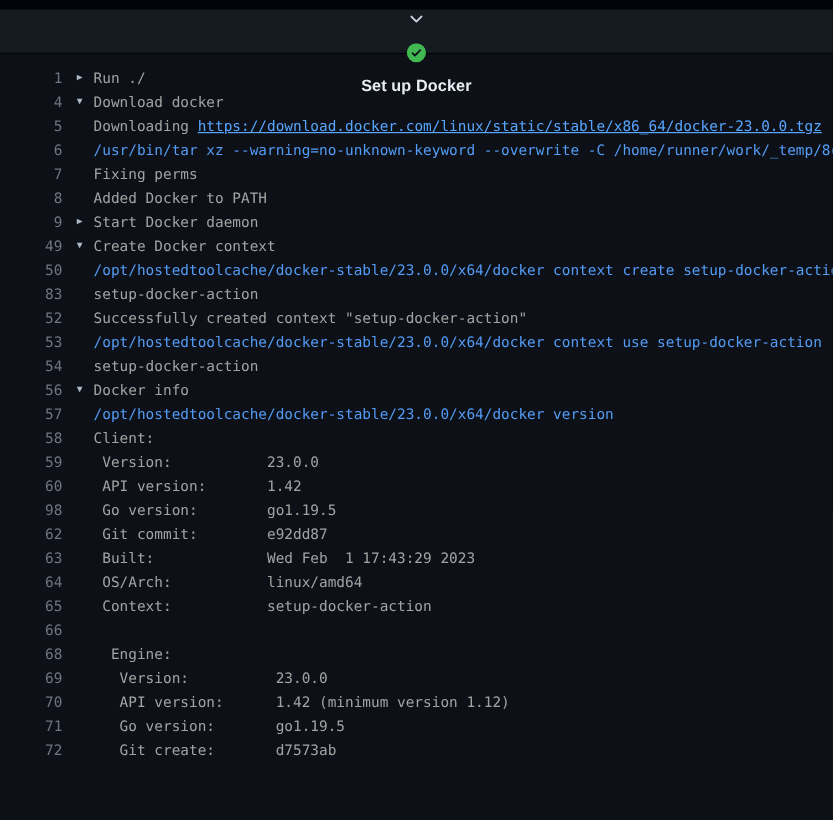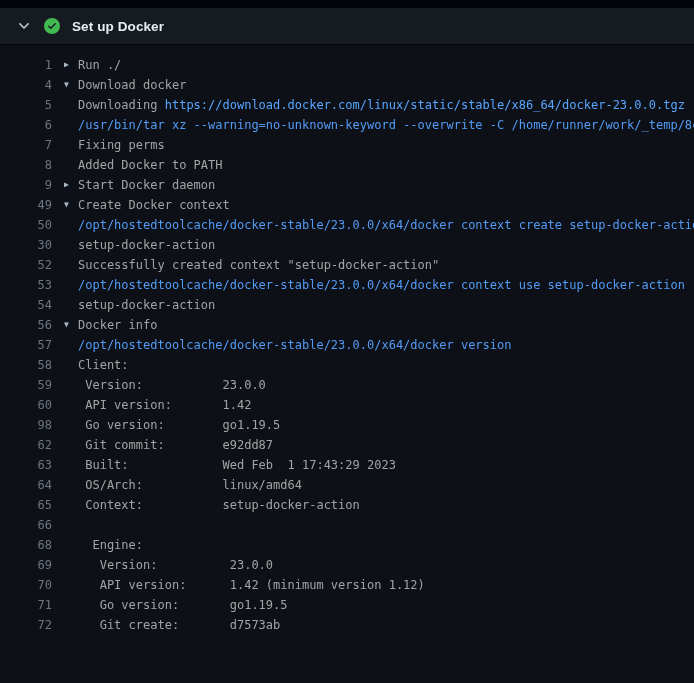--- a/index.html
+++ b/index.html
@@ -11,20 +11,21 @@
   .step-header {
     margin-top: 8px;
     height: 37px;
     background: #161b22;
     display: flex;
     align-items: center;
     padding: 0 16px;
     gap: 12px;
     cursor: pointer;
     border-bottom: 1px solid #010409;
+    flex-direction: column;
   }
   .chev {
     width: 16px; height: 16px;
     display: flex; align-items: center; justify-content: center;
     flex: none;
   }
   .status {
     width: 16px; height: 16px;
     flex: none;
     display: flex; align-items: center; justify-content: center;
@@ -63,21 +64,21 @@
     flex: none;
     color: #adbac7;
     font-size: 8px;
     line-height: 20px;
     text-align: left;
     cursor: pointer;
   }
   .content { color: #c9d1d9; flex: none; }
   .p-plain { color: #a3a3a3; }
   .p-cmd { color: #539bf5; }
-  .p-link { color: #58a6ff; cursor: pointer; }
+  .p-link { color: #58a6ff; text-decoration: underline; cursor: pointer; }
 </style>
 </head>
 <body>
 
 <div class="step-header">
   <span class="chev">
     <svg width="16" height="16" viewBox="0 0 16 16" aria-hidden="true">
       <path fill="#c9d1d9" d="M12.78 5.22a.75.75 0 0 1 0 1.06l-4.25 4.25a.75.75 0 0 1-1.06 0L3.22 6.28a.75.75 0 0 1 1.06-1.06L8 8.94l3.72-3.72a.75.75 0 0 1 1.06 0Z"></path>
     </svg>
   </span>
@@ -93,21 +94,21 @@
   <div>
       <div class="log-row"><span class="num">1</span><span class="arrow">▶</span><span class="content"><span class="p-plain">Run ./</span></span></div>
       <div class="log-row"><span class="num">4</span><span class="arrow">▼</span><span class="content"><span class="p-plain">Download docker</span></span></div>
       <div class="log-row"><span class="num">5</span><span class="arrow"></span><span class="content"><span class="p-plain">Downloading </span><span class="p-link">https://download.docker.com/linux/static/stable/x86_64/docker-23.0.0.tgz</span></span></div>
       <div class="log-row"><span class="num">6</span><span class="arrow"></span><span class="content"><span class="p-cmd">/usr/bin/tar xz --warning=no-unknown-keyword --overwrite -C /home/runner/work/_temp/8c93</span></span></div>
       <div class="log-row"><span class="num">7</span><span class="arrow"></span><span class="content"><span class="p-plain">Fixing perms</span></span></div>
       <div class="log-row"><span class="num">8</span><span class="arrow"></span><span class="content"><span class="p-plain">Added Docker to PATH</span></span></div>
       <div class="log-row"><span class="num">9</span><span class="arrow">▶</span><span class="content"><span class="p-plain">Start Docker daemon</span></span></div>
       <div class="log-row"><span class="num">49</span><span class="arrow">▼</span><span class="content"><span class="p-plain">Create Docker context</span></span></div>
       <div class="log-row"><span class="num">50</span><span class="arrow"></span><span class="content"><span class="p-cmd">/opt/hostedtoolcache/docker-stable/23.0.0/x64/docker context create setup-docker-action</span></span></div>
-      <div class="log-row"><span class="num">30</span><span class="arrow"></span><span class="content"><span class="p-plain">setup-docker-action</span></span></div>
+      <div class="log-row"><span class="num">83</span><span class="arrow"></span><span class="content"><span class="p-plain">setup-docker-action</span></span></div>
       <div class="log-row"><span class="num">52</span><span class="arrow"></span><span class="content"><span class="p-plain">Successfully created context "setup-docker-action"</span></span></div>
       <div class="log-row"><span class="num">53</span><span class="arrow"></span><span class="content"><span class="p-cmd">/opt/hostedtoolcache/docker-stable/23.0.0/x64/docker context use setup-docker-action</span></span></div>
       <div class="log-row"><span class="num">54</span><span class="arrow"></span><span class="content"><span class="p-plain">setup-docker-action</span></span></div>
       <div class="log-row"><span class="num">56</span><span class="arrow">▼</span><span class="content"><span class="p-plain">Docker info</span></span></div>
       <div class="log-row"><span class="num">57</span><span class="arrow"></span><span class="content"><span class="p-cmd">/opt/hostedtoolcache/docker-stable/23.0.0/x64/docker version</span></span></div>
       <div class="log-row"><span class="num">58</span><span class="arrow"></span><span class="content"><span class="p-plain">Client:</span></span></div>
       <div class="log-row"><span class="num">59</span><span class="arrow"></span><span class="content"><span class="p-plain"> Version:           23.0.0</span></span></div>
       <div class="log-row"><span class="num">60</span><span class="arrow"></span><span class="content"><span class="p-plain"> API version:       1.42</span></span></div>
       <div class="log-row"><span class="num">98</span><span class="arrow"></span><span class="content"><span class="p-plain"> Go version:        go1.19.5</span></span></div>
       <div class="log-row"><span class="num">62</span><span class="arrow"></span><span class="content"><span class="p-plain"> Git commit:        e92dd87</span></span></div>

